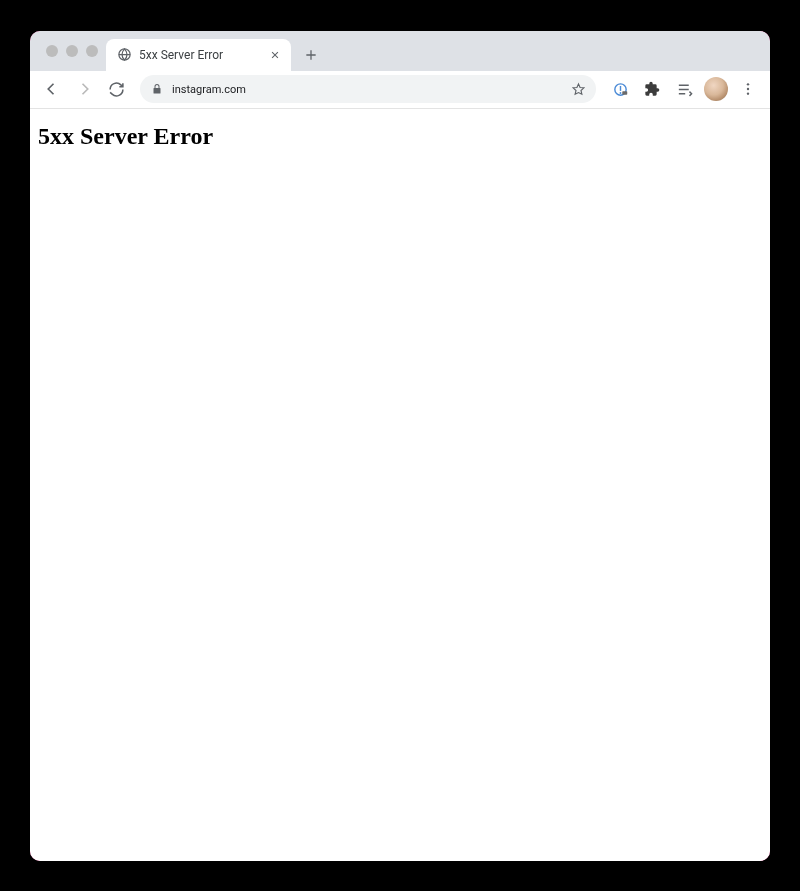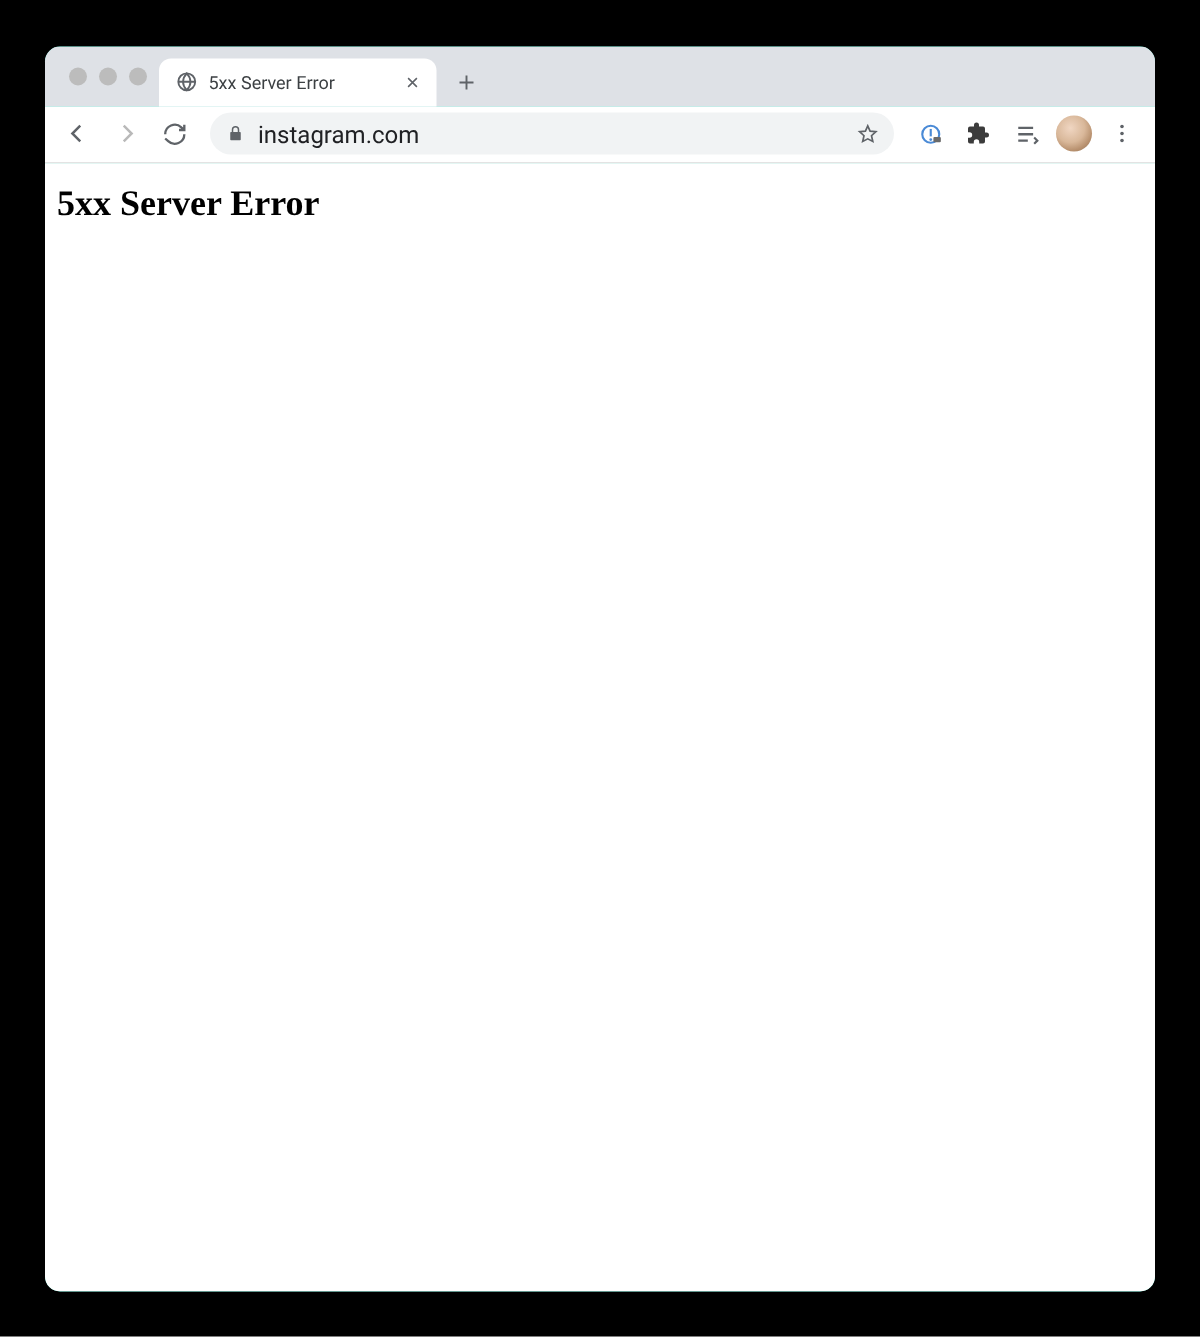--- a/index.html
+++ b/index.html
@@ -8,21 +8,21 @@
       width: 800px;
       height: 891px;
       font-family: -apple-system, BlinkMacSystemFont, "Segoe UI", Roboto, Arial, sans-serif;
       display: flex;
       align-items: center;
       justify-content: center;
     }
     .window {
       width: 740px;
       height: 830px;
-      background: #5eead4;
+      background: #ec4899;
       border-radius: 10px;
       overflow: hidden;
       display: flex;
       flex-direction: column;
       box-shadow: 0 0 0 1px rgba(0,0,0,0.05);
     }
     
     .tabstrip {
       background: #dee1e6;
       height: 40px;
@@ -117,21 +117,21 @@
     .omnibox {
       flex: 1;
       height: 28px;
       background: #f1f3f4;
       border-radius: 14px;
       display: flex;
       align-items: center;
       padding: 0 10px;
       gap: 8px;
       margin: 0 6px;
-      font-size: 16px;
+      font-size: 11px;
       color: #202124;
     }
     .omnibox .lock {
       width: 14px;
       height: 14px;
       color: #5f6368;
       display: flex;
       align-items: center;
       justify-content: center;
     }

